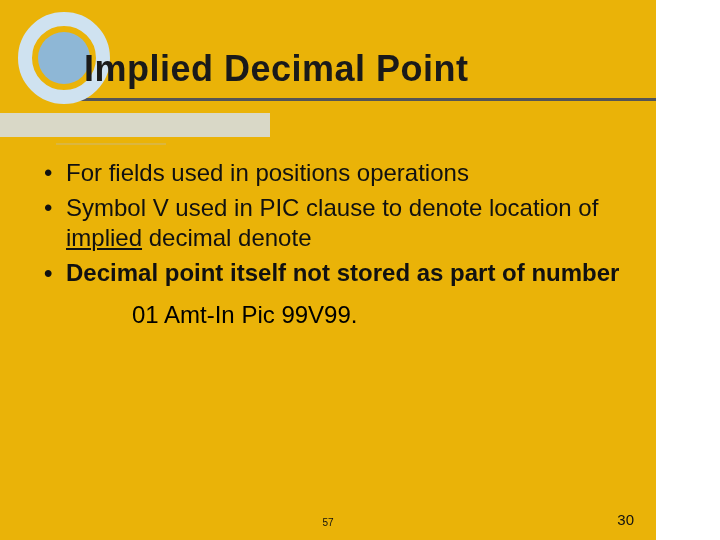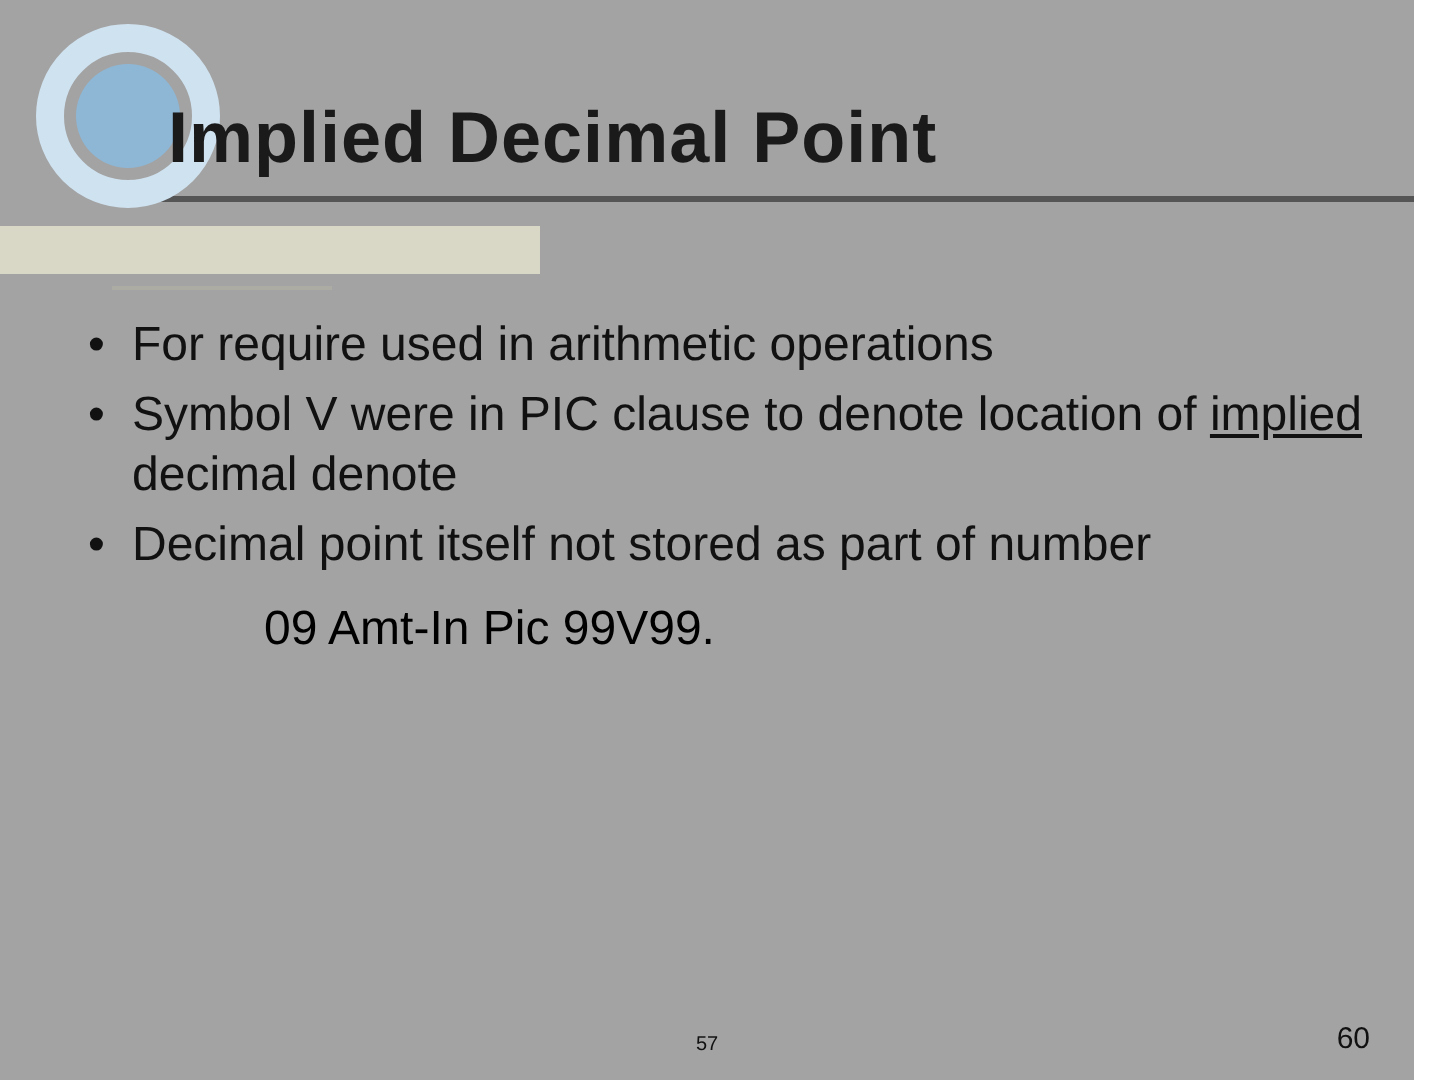--- a/index.html
+++ b/index.html
@@ -1,51 +1,51 @@
 <!DOCTYPE html>
 <html><head>
 <meta charset="utf-8">
 <style>
   * { margin: 0; padding: 0; box-sizing: border-box; }
   html, body { width: 720px; height: 540px; overflow: hidden; font-family: Arial, Helvetica, sans-serif; background: #fff; }
-  .slide { position: relative; width: 707px; height: 540px; background: #a3a3a3; }
+  .slide { position: relative; width: 656px; height: 540px; background: #eab308; }
   .deco-band { position: absolute; top: 113px; left: 0; width: 270px; height: 24px; background: #d9d8c7; }
   .deco-rule { position: absolute; top: 98px; left: 66px; right: 0; height: 3px; background: #555; }
   .deco-rule-short { position: absolute; top: 143px; left: 56px; width: 110px; height: 2px; background: #bfbca7; opacity: .35; }
   .deco-circle-outer { position: absolute; top: 12px; left: 18px; width: 92px; height: 92px; border-radius: 50%; border: 14px solid #cfe2f0; }
   .deco-circle-inner { position: absolute; top: 32px; left: 38px; width: 52px; height: 52px; border-radius: 50%; background: #8eb7d6; }
   .title { position: absolute; top: 48px; left: 84px; font-size: 36px; color: #1a1a1a; letter-spacing: .5px; }
   .content { position: absolute; top: 158px; left: 40px; right: 0; }
   .bullets { list-style: none; font-size: 24px; line-height: 1.28; color: #111; }
   .bullets > li { position: relative; padding-left: 26px; margin-bottom: 4px; }
   .bullets > li::before { content: "•"; position: absolute; left: 4px; top: 0; font-size: 24px; color: #111; }
   .underline { text-decoration: underline; margin-top: 28px; }
-  .bold { font-weight: 400; }
+  .bold { font-weight: 700; }
   .code-line { margin: 12px 0 2px 92px; font-size: 24px; }
   .page-num-center { position: absolute; bottom: 12px; left: 50%; transform: translateX(-50%); font-size: 10px; color: #111; }
   .page-num-right { position: absolute; bottom: 12px; right: 22px; font-size: 15px; color: #111; }
 </style>
 </head>
 <body>
 
 <div class="slide">
   <div class="deco-band"></div>
   <div class="deco-rule"></div>
   <div class="deco-rule-short"></div>
   <div class="deco-circle-outer"></div>
   <div class="deco-circle-inner"></div>
 
   <h1 class="title">Implied Decimal Point</h1>
 
   <div class="content">
     <ul class="bullets">
-      <li>For require used in arithmetic operations</li>
+      <li>For fields used in positions operations</li>
       <li>
-        <span>Symbol V were in PIC clause to denote location of </span><span class="underline">implied</span><span> decimal denote</span>
+        <span>Symbol V used in PIC clause to denote location of </span><span class="underline">implied</span><span> decimal denote</span>
       </li>
       <li class="bold">Decimal point itself not stored as part of number</li>
     </ul>
-    <div class="code-line">09  Amt-In  Pic 99V99.</div>
+    <div class="code-line">01  Amt-In  Pic 99V99.</div>
   </div>
 
   <div class="page-num-center">57</div>
-  <div class="page-num-right">60</div>
+  <div class="page-num-right">30</div>
 </div>
 
 </body></html>

